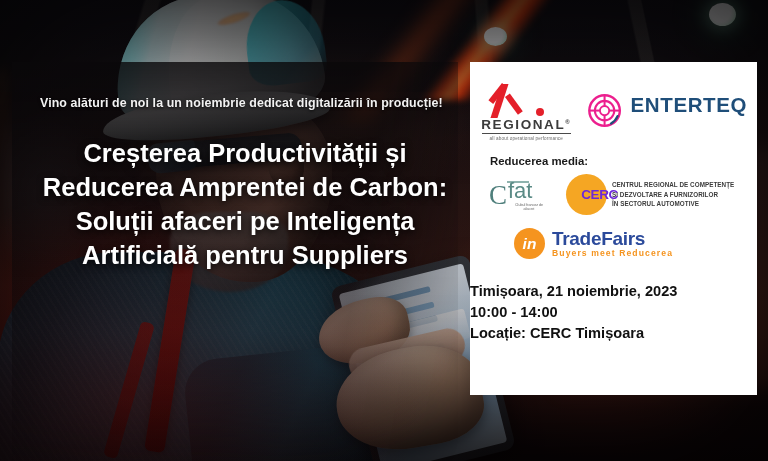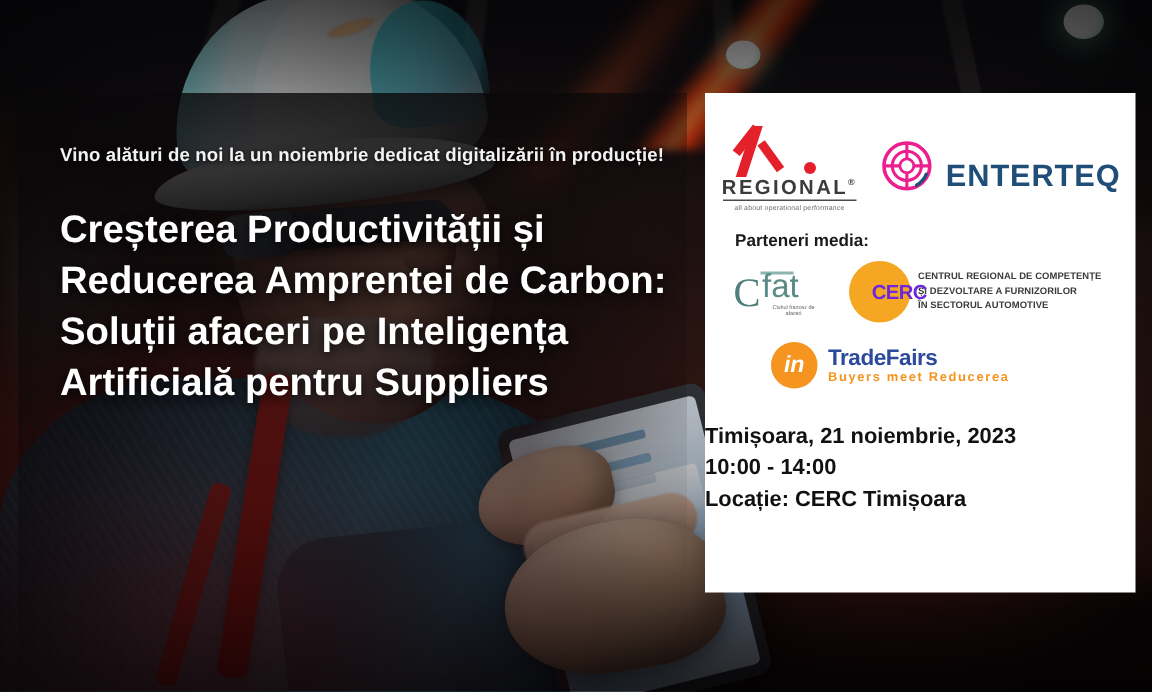--- a/index.html
+++ b/index.html
@@ -282,21 +282,21 @@
     margin: 0;
   }
   .headline {
     margin: 26px 0 0 0;
     font-size: 25.5px;
     font-weight: 700;
     line-height: 1.34;
     color: #ffffff;
     text-shadow: 0 2px 7px rgba(0,0,0,.85);
   }
-  .headline-line { display: block; }
+  .headline-line { display: block; text-align: center; }
 
   
   .info-card {
     position: absolute;
     left: 470px; top: 62px;
     width: 287px; height: 333px;
     background: #ffffff;
   }
 
   .logo-row {
@@ -323,21 +323,21 @@
   }
   .kf-word {
     font-size: 13.5px; font-weight: 700; letter-spacing: 1.6px;
     color: #3b3b3b; margin-top: 1px; position: relative;
   }
   .kf-word .kf-reg { font-size: 6px; vertical-align: super; }
   .kf-rule { height: 1px; background: #4a4a4a; margin: 1px 2px 2px 2px; }
   .kf-tag { font-size: 4.6px; color: #6b6b6b; letter-spacing: .15px; }
 
   
-  .enterteq { display: flex; align-items: flex-end; gap: 7px; }
+  .enterteq { display: flex; align-items: flex-start; gap: 7px; }
   .etq-mark { width: 37px; height: 37px; position: relative; }
   .etq-word {
     font-size: 20.5px; font-weight: 700; letter-spacing: .6px;
     color: #1f4e79;
   }
 
   .partners-label {
     margin: 10px 0 0 20px;
     font-size: 11.4px;
     font-weight: 700;
@@ -392,21 +392,21 @@
     display: flex; align-items: center; gap: 7px;
     padding: 13px 0 0 44px;
   }
   .tf-circle {
     width: 31px; height: 31px; border-radius: 50%;
     background: #f5941f;
     display: flex; align-items: center; justify-content: center;
   }
   .tf-circle span { color: #ffffff; font-size: 15.5px; font-weight: 700; font-style: italic; }
   .tf-words { line-height: 1.05; }
-  .tf-main { font-size: 15px; font-weight: 700; color: #2b4a9b; letter-spacing: -.3px; }
+  .tf-main { font-size: 19px; font-weight: 700; color: #2b4a9b; letter-spacing: -.3px; }
   .tf-sub { font-size: 8.6px; font-weight: 700; color: #f5941f; letter-spacing: 1.1px; margin-top: 1px; }
 
   .event-details {
     margin: 22px 0 0 0;
     font-size: 14.6px;
     font-weight: 700;
     color: #111111;
     line-height: 1.44;
   }
   .event-details span { display: block; }
@@ -496,21 +496,21 @@
             <path d="M19 24 L19 35" stroke="#ec1f8e" stroke-width="2.2"></path>
             <path d="M3 19 L14 19" stroke="#ec1f8e" stroke-width="2.2"></path>
             <path d="M24 19 L35 19" stroke="#ec1f8e" stroke-width="2.2"></path>
             <path d="M26 33 Q31 30 33 25" fill="none" stroke="#1f4e79" stroke-width="2.4" stroke-linecap="round"></path>
           </svg>
         </div>
         <div class="etq-word">ENTERTEQ</div>
       </div>
     </div>
 
-    <div class="partners-label">Parteneri media:</div>
+    <div class="partners-label">Reducerea media:</div>
 
     <div class="partner-row">
 
       <div class="cfat">
         <span class="cfat-c">C</span>
         <span class="cfat-bar"></span>
         <span class="cfat-fat">fat</span>
         <span class="cfat-tag">Clubul francez de afaceri</span>
       </div>
 

